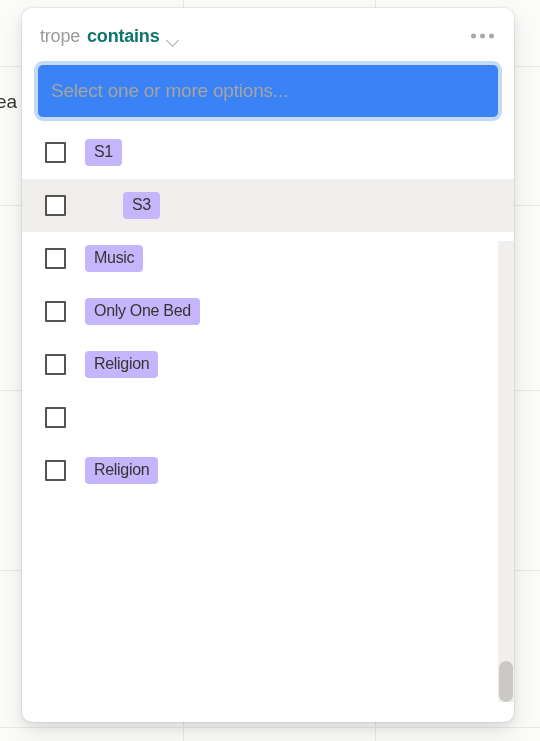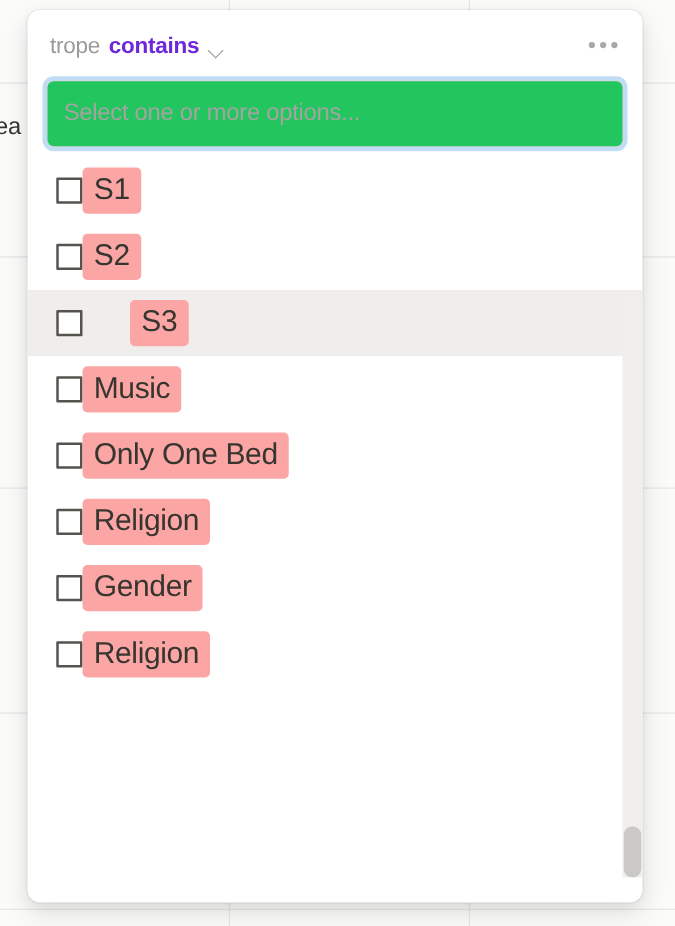--- a/index.html
+++ b/index.html
@@ -76,21 +76,21 @@
     padding: 3px 4px;
     margin-left: -2px;
   }
   .prop-name {
     font-size: 18px;
     color: #9b9a97;
     letter-spacing: -0.2px;
   }
   .prop-condition {
     font-size: 18px;
-    color: #6d28d9;
+    color: #0f766e;
     font-weight: bold;
     letter-spacing: -0.2px;
   }
   .chevron-down {
     display: inline-block;
     width: 13px;
     height: 13px;
     position: relative;
     margin-left: 1px;
   }
@@ -128,21 +128,21 @@
   
   #search-wrap {
     padding: 0 15px;
   }
   #options-search-input {
     box-sizing: border-box;
     width: 100%;
     height: 54px;
     border-radius: 6px;
     border: 1px solid #cfd9e4;
-    background: #22c55e;
+    background: #3b82f6;
     outline: none;
     padding: 0 13px;
     font-family: "Liberation Sans", sans-serif;
     font-size: 19px;
     color: #37352f;
     box-shadow: 0 0 0 3px rgba(118, 178, 233, 0.45);
     caret-color: #37352f;
     letter-spacing: -0.2px;
   }
   #options-search-input::placeholder {
@@ -168,23 +168,24 @@
   .option-checkbox {
     width: 21px;
     height: 21px;
     box-sizing: border-box;
     border: 2px solid #55534e;
     background: #ffffff;
     border-radius: 1px;
     flex: 0 0 auto;
   }
   .option-label {
-    font-size: 24px;
+    margin-left: 19px;
+    font-size: 16px;
     color: #37352f;
-    background: #fca5a5;
+    background: #c4b5fd;
     border-radius: 4px;
     padding: 3px 9px 4px;
     line-height: 1.25;
     letter-spacing: -0.3px;
     white-space: nowrap;
   }
 
   
   #options-scrollbar {
     position: absolute;
@@ -236,43 +237,38 @@
   <div id="search-wrap">
     <input id="options-search-input" type="text" autofocus="" placeholder="Select one or more options..." style="">
   </div>
 
   <div id="options-list">
     <div id="options-rows">
         <div class="option-row">
           <div class="option-checkbox"></div>
           <span class="option-label">S1</span>
         </div>
-        <div class="option-row">
-          <div class="option-checkbox"></div>
-          <span class="option-label">S2</span>
-        </div>
         <div class="option-row is-hovered">
           <div class="option-checkbox"></div>
           <span class="option-label">S3</span>
         </div>
         <div class="option-row">
           <div class="option-checkbox"></div>
           <span class="option-label">Music</span>
         </div>
         <div class="option-row">
           <div class="option-checkbox"></div>
           <span class="option-label">Only One Bed</span>
         </div>
         <div class="option-row">
           <div class="option-checkbox"></div>
           <span class="option-label">Religion</span>
         </div>
         <div class="option-row">
           <div class="option-checkbox"></div>
-          <span class="option-label">Gender</span>
         </div>
         <div class="option-row">
           <div class="option-checkbox"></div>
           <span class="option-label">Religion</span>
         </div>
       </div>
     <div id="options-scrollbar">
       <div id="options-scrollbar-thumb"></div>
     </div>
   </div>

